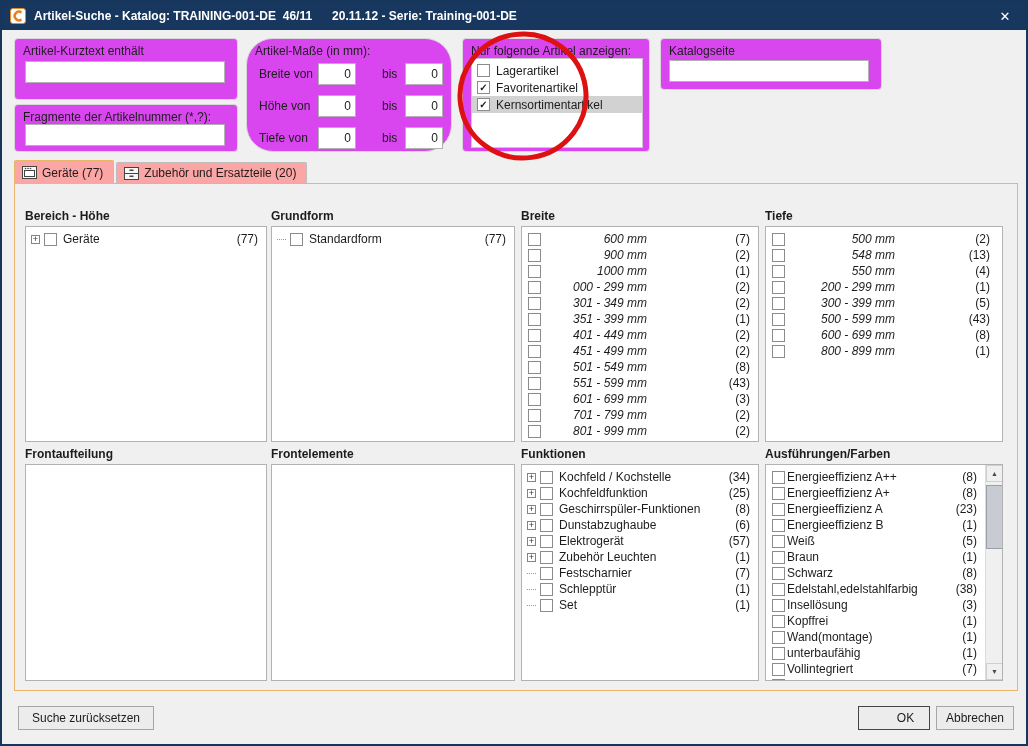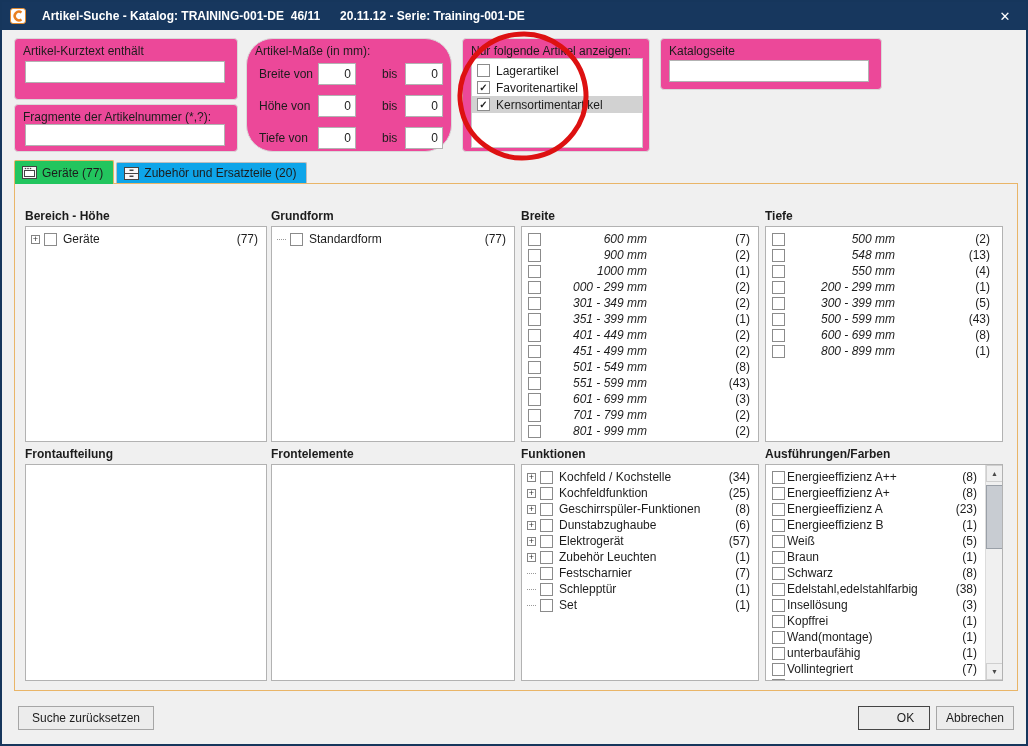--- a/index.html
+++ b/index.html
@@ -3,28 +3,28 @@
 <meta charset="utf-8">
 <style>
   * { margin:0; padding:0; box-sizing:border-box; }
   body { font-family:"Liberation Sans", sans-serif; background:#ffffff; }
 
   .dialog { position:relative; width:1028px; height:746px; background:#f0f0f0;
             border:2px solid #16365c; overflow:hidden; font-size:12px; color:#1c1c1c; }
 
   
   .titlebar { position:absolute; left:0; top:0; right:0; height:28px; background:#17375e;
-              display:flex; align-items:center; padding:0 6px 0 8px; gap:16px; }
+              display:flex; align-items:center; padding:0 6px 0 8px; gap:8px; }
   .titlebar .title { color:#fff; font-weight:bold; font-size:12px; white-space:pre; }
   .close-btn { margin-left:auto; color:#fff; width:30px; height:22px; display:flex;
                align-items:center; justify-content:center; font-size:13px; cursor:default; }
   .app-icon { display:flex; align-items:center; }
 
   
-  .groupbox { position:absolute; border:1px solid #d9d9d9; border-radius:4px; background:#ec4899; }
+  .groupbox { position:absolute; border:1px solid #d9d9d9; border-radius:4px; background:#d946ef; }
   .gb-label { position:absolute; left:8px; top:5px; white-space:nowrap; }
   .gb-kurztext { left:12px; top:36px; width:224px; height:62px; }
   .gb-artnr    { left:12px; top:102px; width:224px; height:48px; }
   .gb-masse    { left:244px; top:36px; width:206px; height:114px;border-radius:27px; }
   .gb-anzeigen { left:460px; top:36px; width:188px; height:114px; }
   .gb-katalog  { left:658px; top:36px; width:222px; height:52px; }
 
   .textbox { background:#fff; border:1px solid #b2b2b2; height:22px;
              font:12px "Liberation Sans", sans-serif; padding:0 4px; color:#1c1c1c; }
   .pos-kurztext { position:absolute; left:10px; top:22px; width:200px; }
@@ -50,23 +50,23 @@
         font-weight:bold; font-size:10px; line-height:11px; color:#1a1a1a; }
 
   
   .annotation { position:absolute; left:447px; top:24px; width:150px; height:140px;
                 pointer-events:none; z-index:20; }
 
   
   .tabs { position:absolute; left:12px; top:158px; height:24px; display:flex;
           align-items:flex-end; gap:2px; z-index:3; }
   .tab { display:flex; align-items:center; gap:5px; padding:0 10px 0 7px; height:21px;
-         margin-bottom:1px; background:#0ea5e9; border:1px solid #bdbdbd; border-bottom:none;
+         margin-bottom:1px; background:#fca5a5; border:1px solid #bdbdbd; border-bottom:none;
          border-radius:2px 2px 0 0; white-space:nowrap; }
-  .tab.active { height:24px; margin-bottom:0; background:#22c55e; border:1px solid #e9b568;
+  .tab.active { height:24px; margin-bottom:0; background:#fca5a5; border:1px solid #e9b568;
                 border-bottom:none; position:relative; z-index:4; }
   .tab-icon { display:flex; align-items:center; }
 
   
   .tab-content { position:absolute; left:12px; top:181px; width:1004px; height:508px;
                  border:1px solid #e9b568; background:#f0f0f0; z-index:1; }
   .sec-label { position:absolute; white-space:nowrap;font-weight:bold; }
   .l-bereich { left:10px; top:25px; }   .l-grundform { left:256px; top:25px; }
   .l-breite { left:506px; top:25px; }   .l-tiefe { left:750px; top:25px; }
   .l-front1 { left:10px; top:263px; }   .l-front2 { left:256px; top:263px; }

